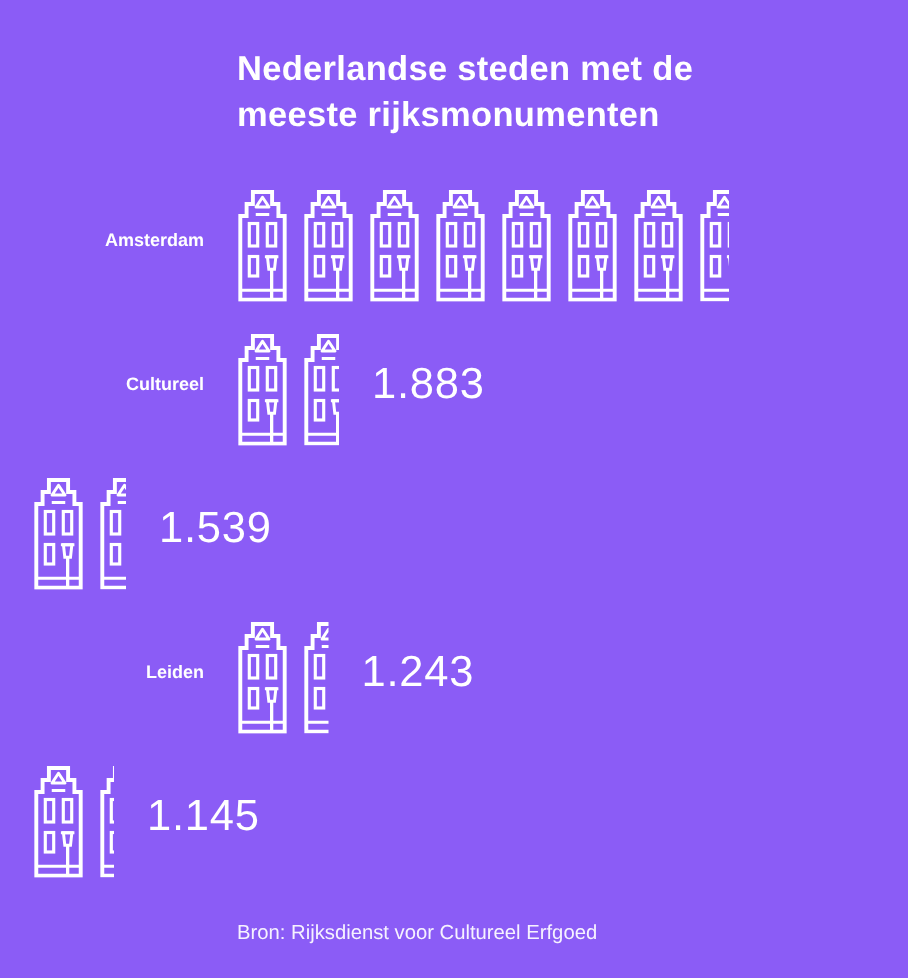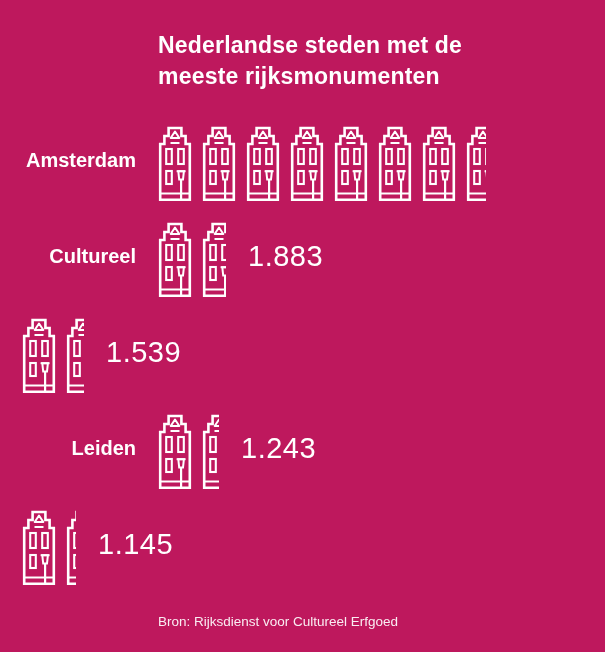--- a/index.html
+++ b/index.html
@@ -27,21 +27,21 @@
     margin-top: 20px;
   }
   .row {
     display: flex;
     align-items: center;
     height: 96px;
   }
   .city-label {
     width: 136px;
     text-align: right;
-    font-size: 20px;
+    font-size: 12px;
     font-weight: 700;
     flex: 0 0 auto;
   }
   .icons {
     display: flex;
     align-items: center;
     gap: 10px;
     margin-left: 22px;
     flex: 0 0 auto;
   }
@@ -62,21 +62,21 @@
   .source {
     margin: 22px 0 16px 158px;
     font-size: 13.5px;
     font-weight: 400;
     color: rgba(255,255,255,0.92);
   }
 </style>
 </head>
 <body style="background: rgb(0, 167, 155);">
 
-<div class="canvas" style="background: #be185d; color: rgb(255, 255, 255);">
+<div class="canvas" style="background: #8b5cf6; color: rgb(255, 255, 255);">
 
   <h1 class="title"><span>Nederlandse steden met de</span><br><span>meeste rijksmonumenten</span></h1>
 
   <div class="rows" id="rows">
   <div class="row">
     <div class="city-label">Amsterdam</div>
     <div class="icons">
   <svg width="34" height="82" viewBox="0 0 34 82" xmlns="http://www.w3.org/2000/svg">
     <g fill="none" stroke="#ffffff">
       <path stroke-width="2.6" d="M2.2 80.8 V25 H6.4 V17 H10.6 V9 H23.4 V17 H27.6 V25 H31.8 V80.8 Z"></path>

